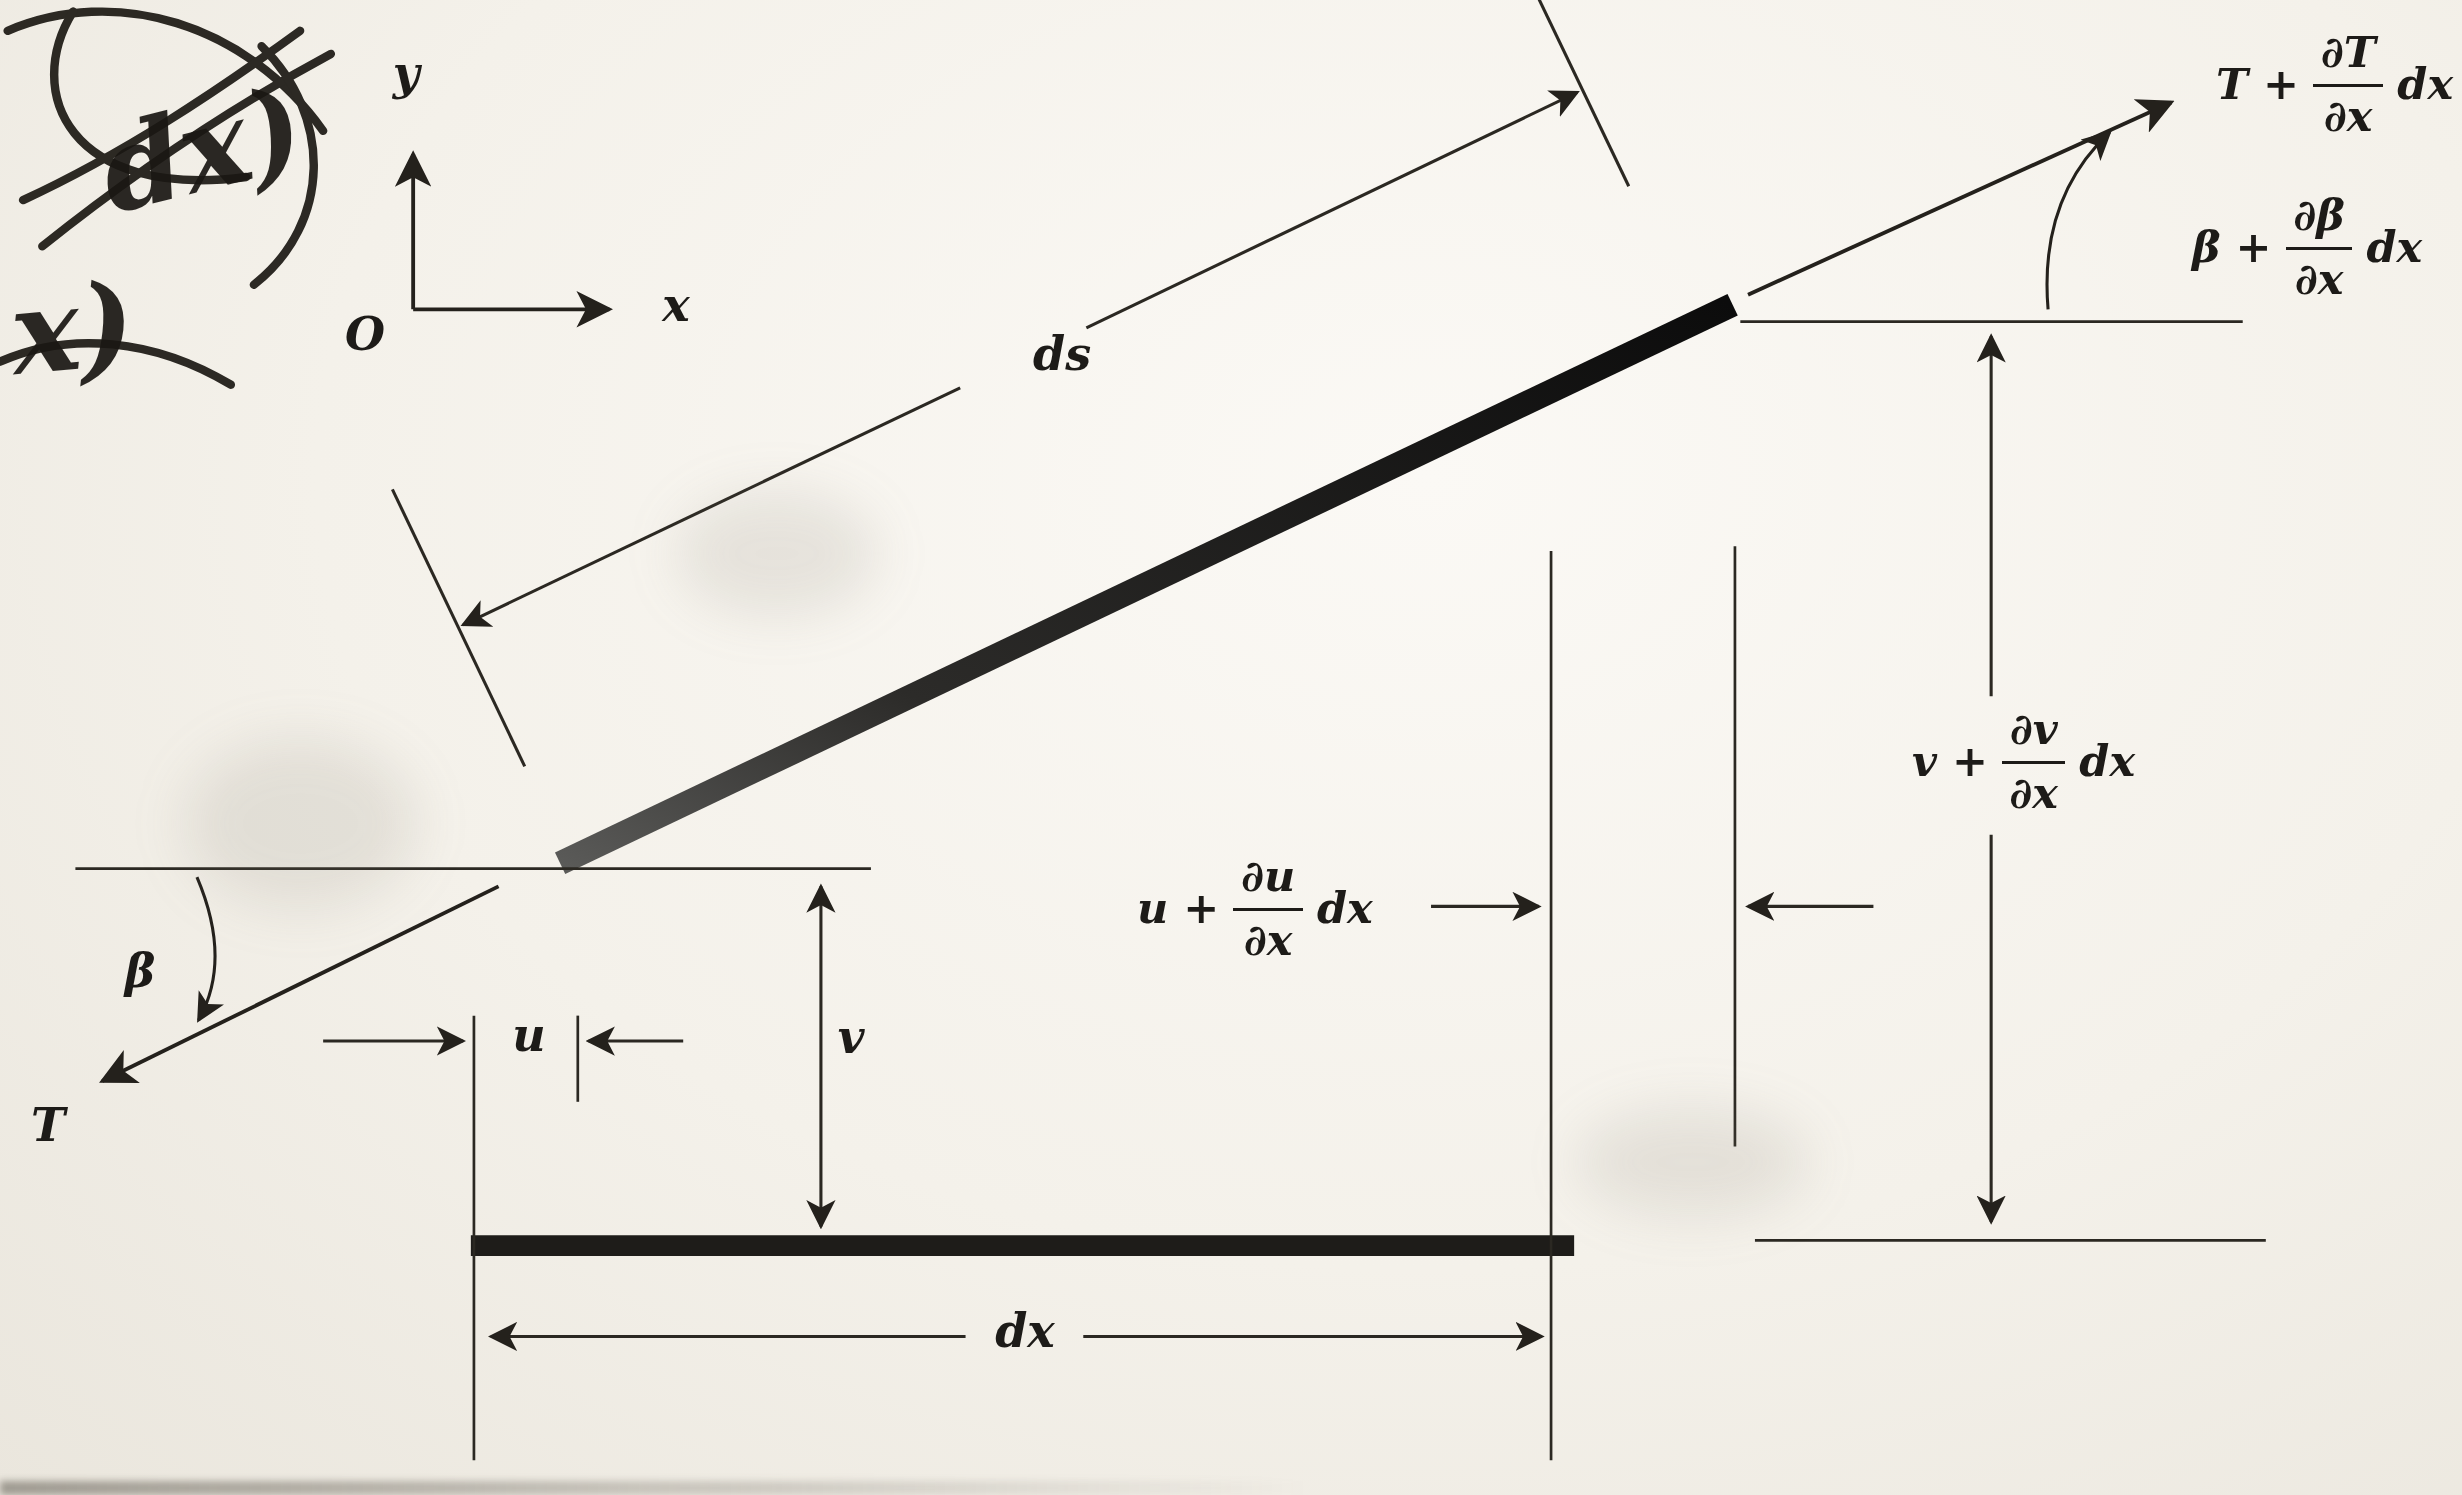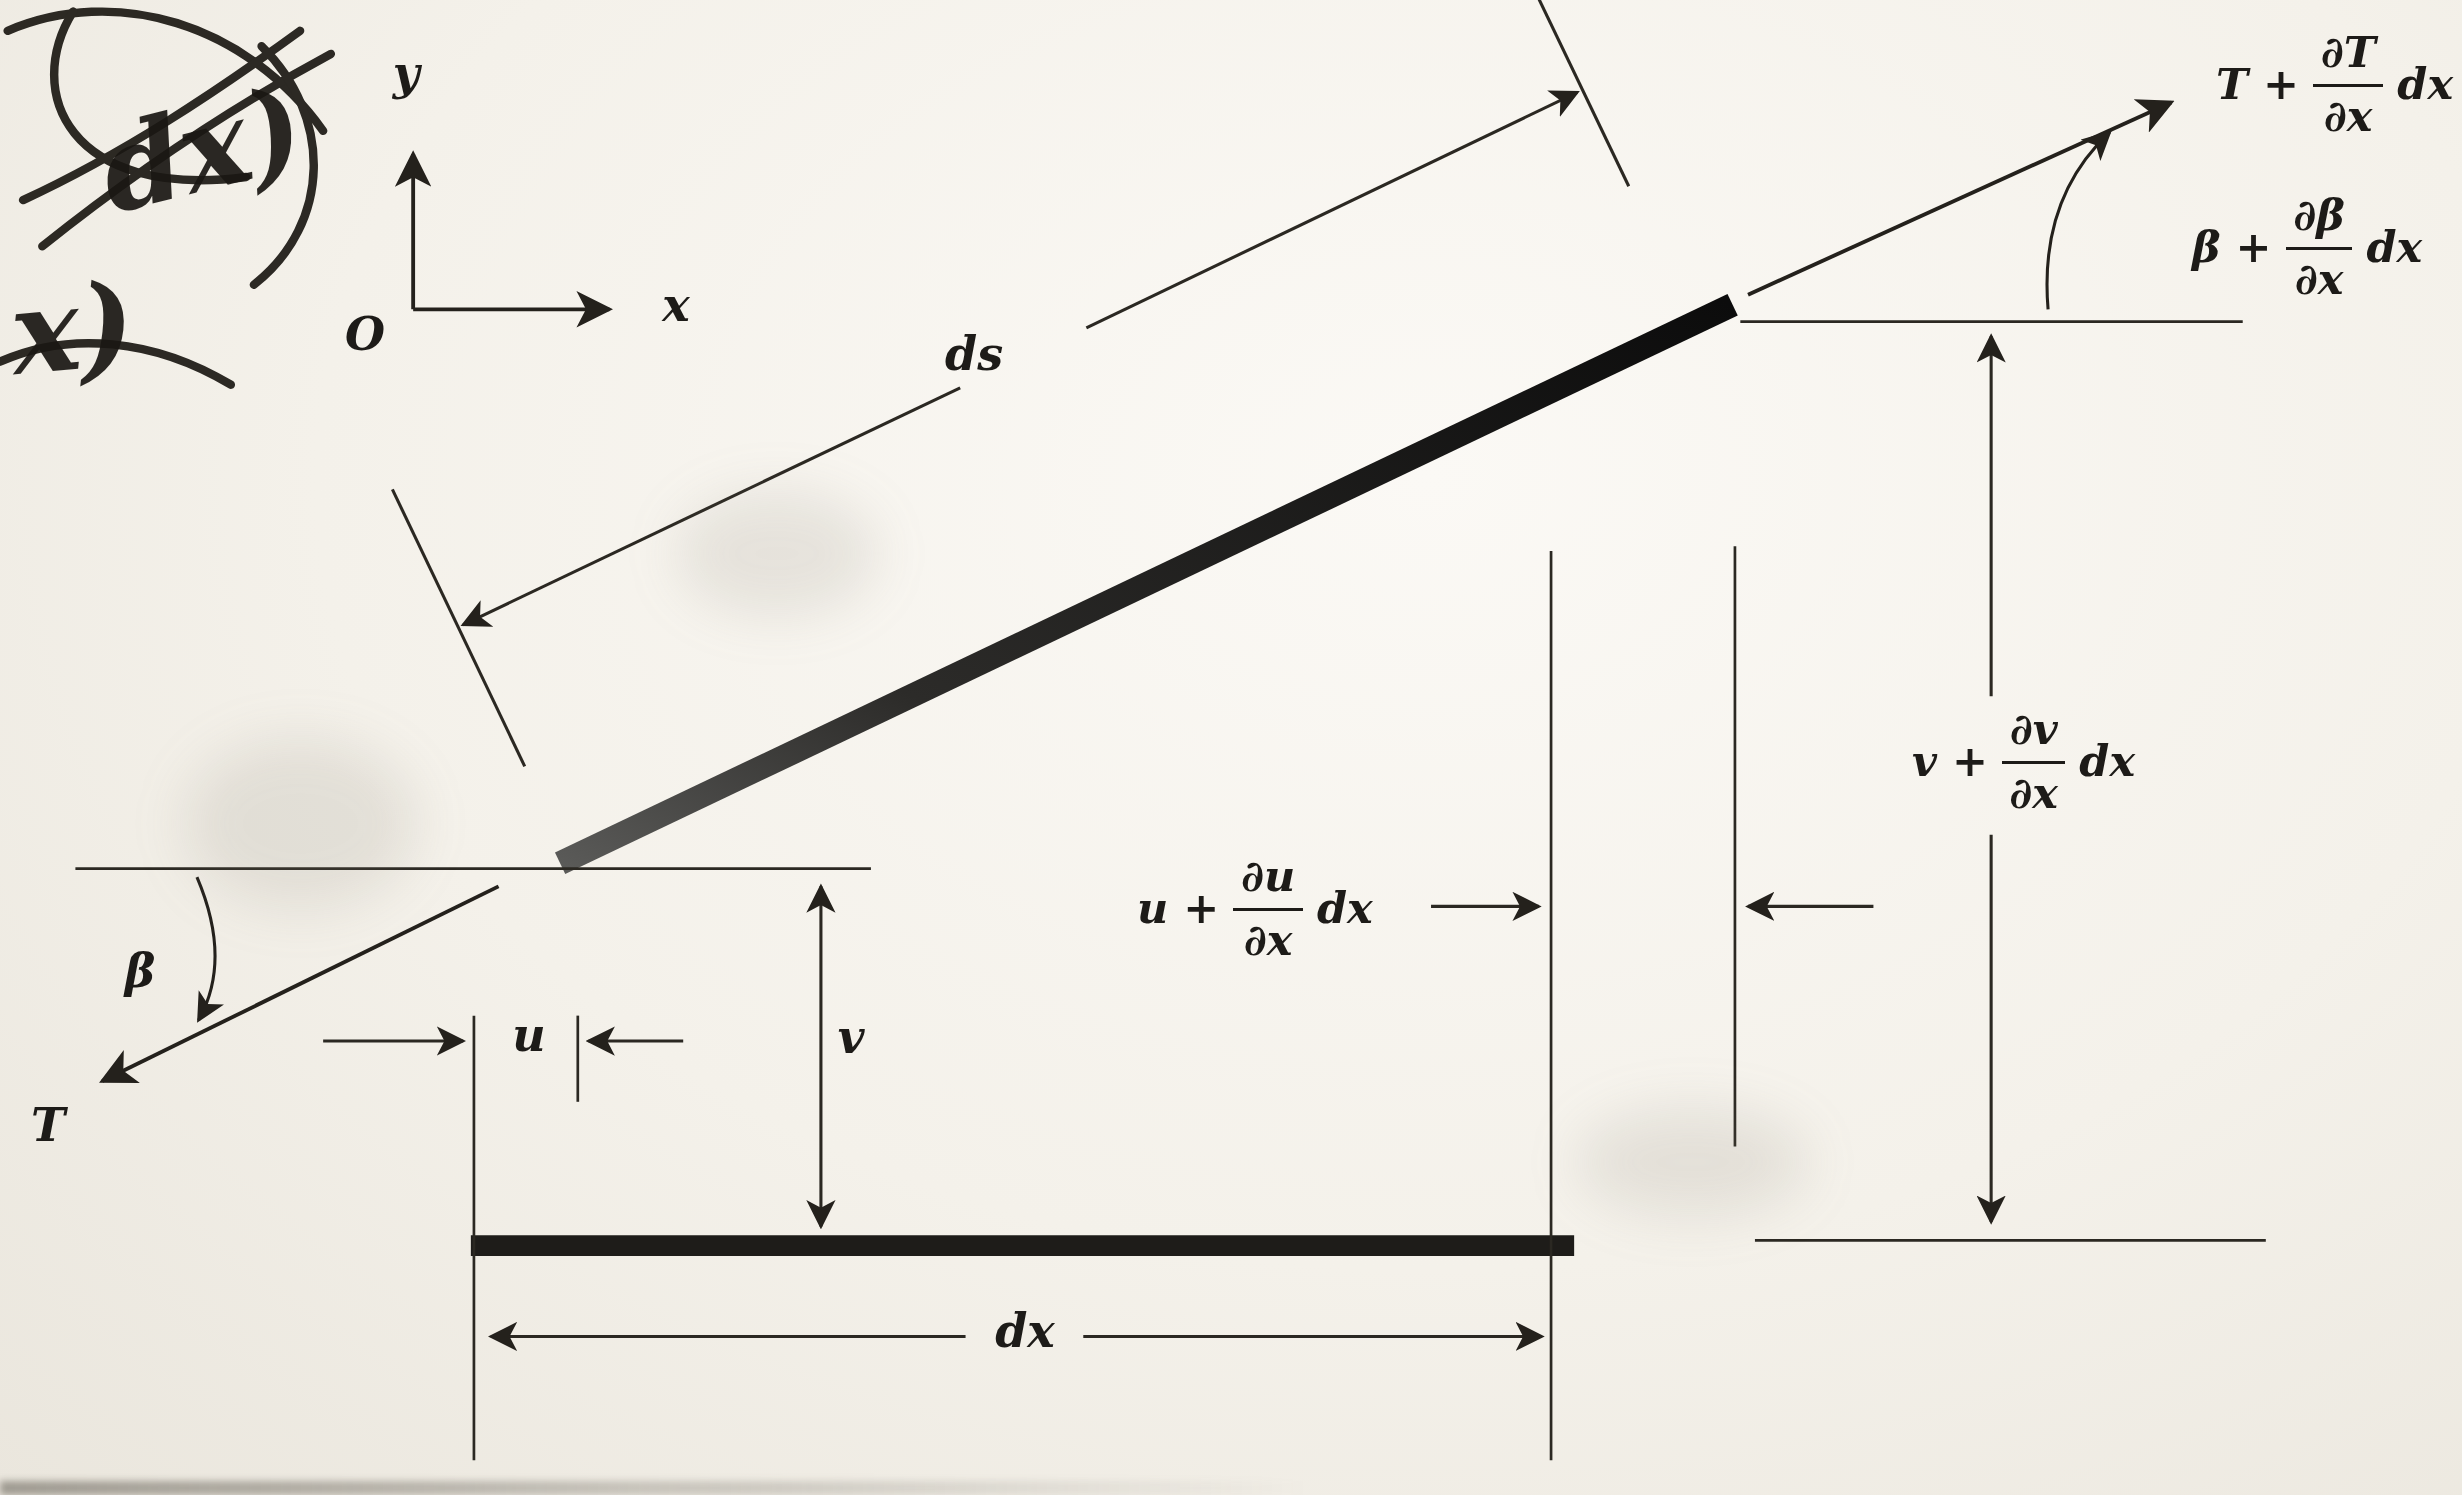--- a/index.html
+++ b/index.html
@@ -130,21 +130,21 @@
   <div class="smudge" style="left:1577px;top:1108px;width:231px;height:108px;"></div>
   <div class="page-edge"></div>
 
   <div class="hand" style="left:100px;top:92px;transform:rotate(-14deg);">dx)</div>
   <div class="hand" style="left:10.8px;top:271px;transform:rotate(-5deg);">x)</div>
 
   <div class="lbl" style="left:406px;top:73px;">y</div>
   <div class="lbl" style="left:676px;top:305px;">x</div>
   <div class="lbl" style="left:365px;top:334px;">O</div>
 
-  <div class="lbl" style="left:974px;top:354px;">ds</div>
+  <div class="lbl" style="left:1062px;top:354px;">ds</div>
   <div class="lbl" style="left:1025px;top:1331px;">dx</div>
   <div class="lbl" style="left:529px;top:1035px;">u</div>
   <div class="lbl" style="left:851px;top:1037px;">v</div>
 
   <div class="lbl" style="left:48px;top:1125px;">T</div>
   <div class="lbl" style="left:140px;top:971px;">β</div>
 
   <div class="expr" style="left:2216px;top:29px;">
     <span>T +</span>
     <span class="frac">

